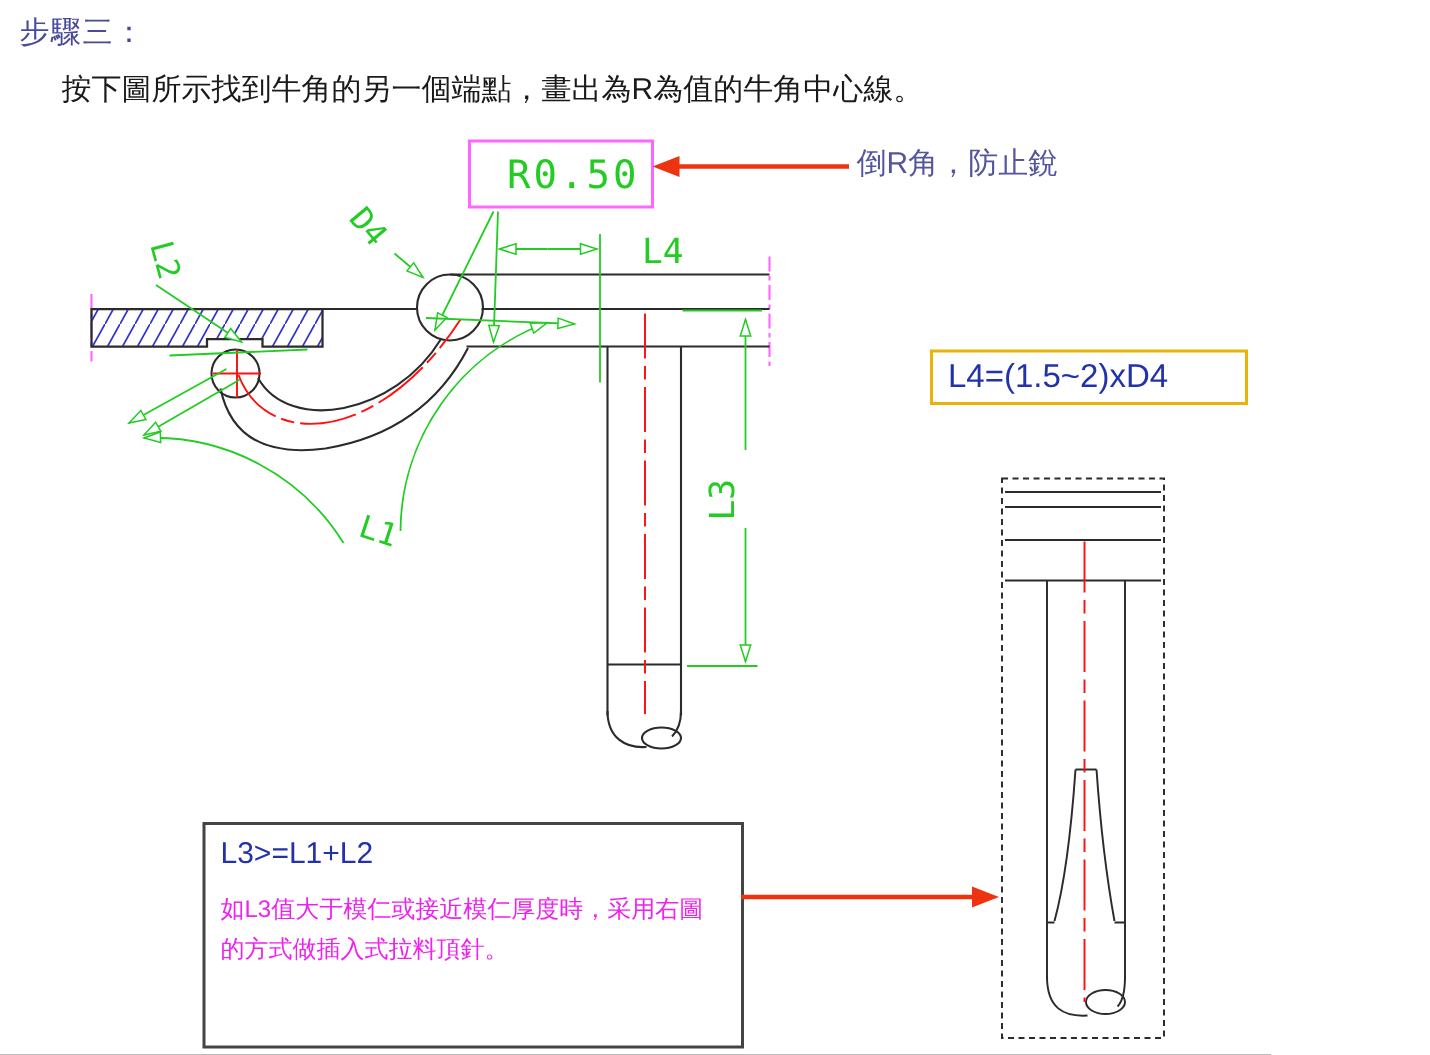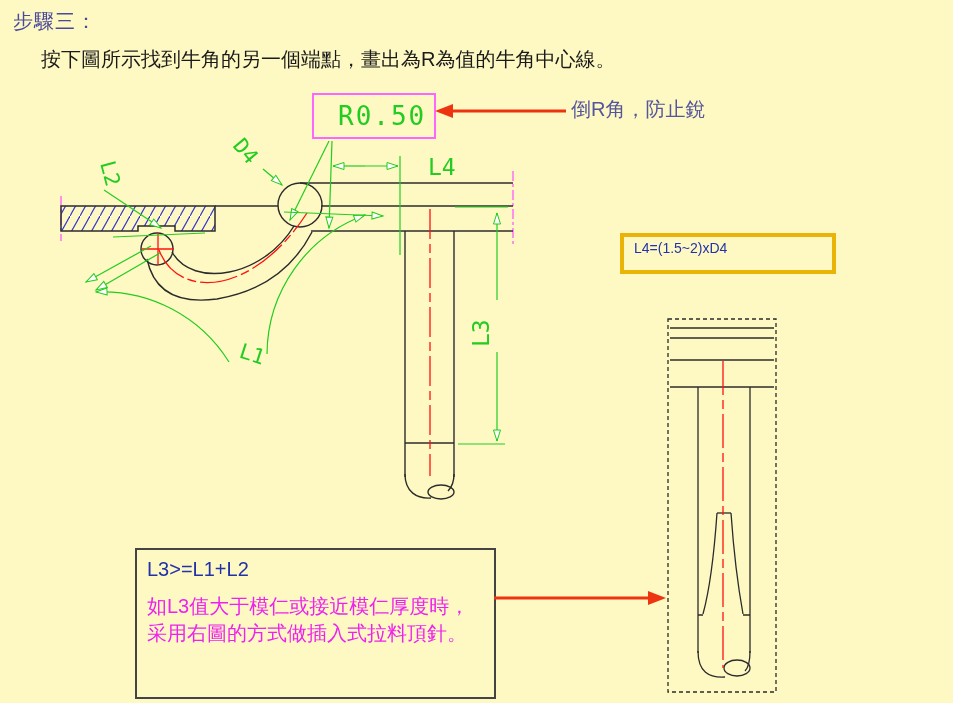--- a/index.html
+++ b/index.html
@@ -1,33 +1,33 @@
 <!DOCTYPE html>
 <html><head>
 <meta charset="utf-8">
 <style>
   html,body{margin:0;padding:0;background:#888;}
   .slide{
-    position:relative;width:953px;height:703px;background:#fef9c3;
+    position:relative;width:953px;height:703px;background:#ffffff;
     font-family:"Liberation Sans","DejaVu Sans",sans-serif;overflow:hidden;
   }
   .abs{position:absolute;}
   .page-title{left:13px;top:8px;font-size:20px;letter-spacing:1px;color:#4a4a9c;}
   .page-subtitle{left:13px;top:46px;font-size:20px;color:#1a1a1a;margin-left:28px;}
   .callout{left:571px;top:96px;font-size:20px;line-height:27px;color:#55559c;}
   .formula-box{
-    left:620px;top:233px;width:198px;height:30px;border:4px solid #eab308;
-    font-size:14px;color:#2233aa;padding:3px 0 0 10px;
+    left:620px;top:233px;width:198px;height:30px;border:2px solid #eab308;
+    font-size:22px;color:#2233aa;padding:3px 0 0 10px;
   }
   .note-box{
     left:135px;top:548px;width:337px;height:115px;border:2px solid #444;
     padding:8px 10px 24px 10px;
   }
   .note-box .formula{font-size:20px;color:#2233aa;}
-  .note-box .body{font-size:20px;line-height:27px;color:#ee22ee;margin-top:12px;}
+  .note-box .body{font-size:16px;line-height:27px;color:#ee22ee;margin-top:12px;}
   svg text{font-family:"DejaVu Sans Mono","Liberation Mono",monospace;}
 </style>
 </head>
 <body>
 
 <div class="slide">
 
   <div class="abs page-title">步驟三：</div>
   <div class="abs page-subtitle">按下圖所示找到牛角的另一個端點，畫出為R為值的牛角中心線。</div>
 

